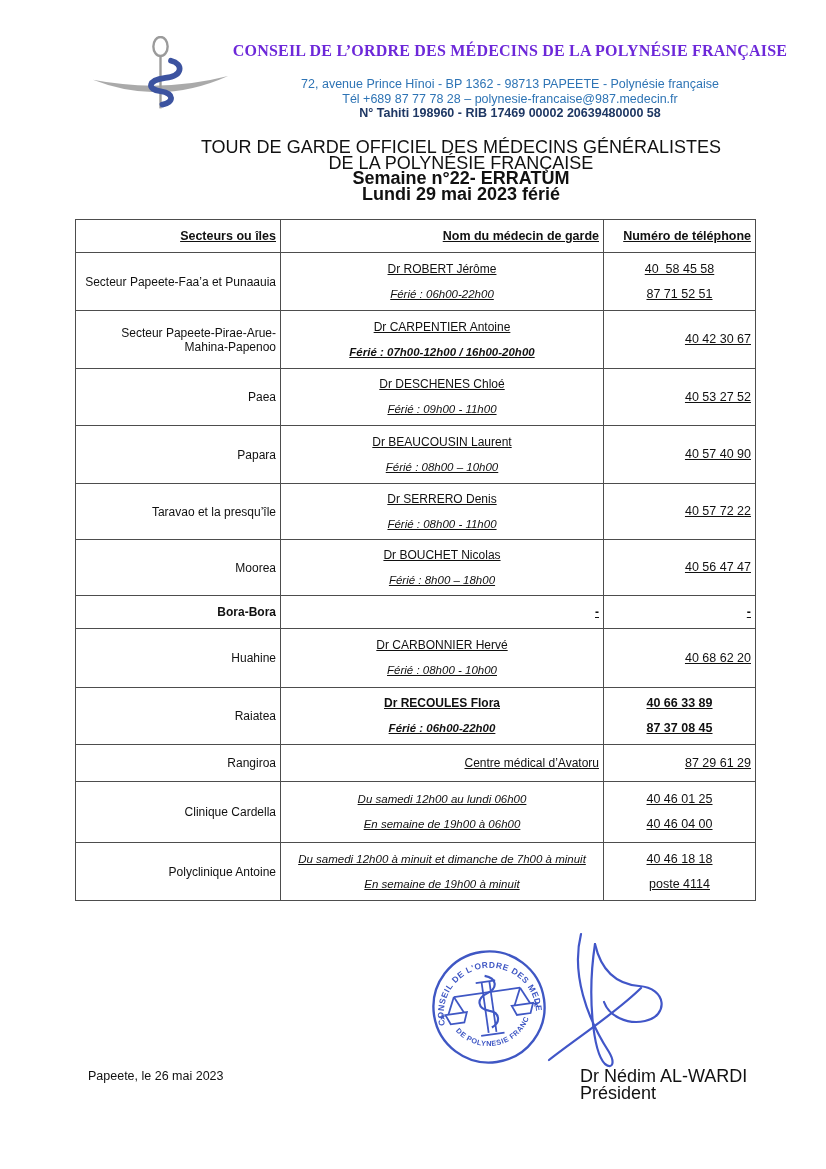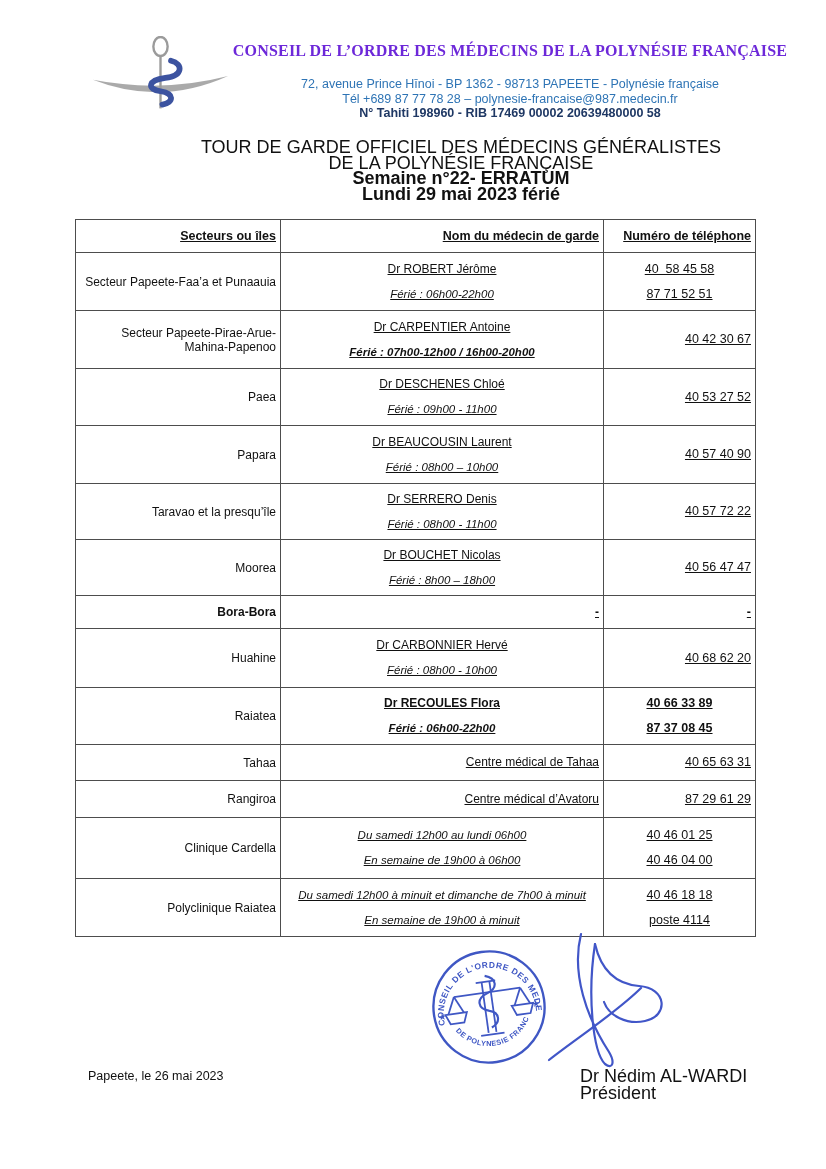--- a/index.html
+++ b/index.html
@@ -195,29 +195,20 @@
       </div>
           </td>
       <td>
             <div class="stack">
         <span class="pline bold">40 66 33 89</span>
         <span class="pline bold">87 37 08 45</span>
       </div>
           </td>
     </tr>
 
-    <tr style="height:36px;">
-      <td><span class="sector-label">Tahaa</span></td>
-      <td>
-            <span class="line">Centre médical de Tahaa</span>
-          </td>
-      <td>
-            <span class="pline">40 65 63 31</span>
-          </td>
-    </tr>
 
     <tr style="height:37px;">
       <td><span class="sector-label">Rangiroa</span></td>
       <td>
             <span class="line">Centre médical d’Avatoru</span>
           </td>
       <td>
             <span class="pline">87 29 61 29</span>
           </td>
     </tr>
@@ -232,21 +223,21 @@
           </td>
       <td>
             <div class="stack">
         <span class="pline">40 46 01 25</span>
         <span class="pline">40 46 04 00</span>
       </div>
           </td>
     </tr>
 
     <tr style="height:58px;">
-      <td><span class="sector-label">Polyclinique Raiatea</span></td>
+      <td><span class="sector-label">Polyclinique Antoine</span></td>
       <td>
             <div class="stack">
         <span class="line it">Du samedi 12h00 à minuit et dimanche de 7h00 à minuit</span>
         <span class="line it">En semaine de 19h00 à minuit</span>
       </div>
           </td>
       <td>
             <div class="stack">
         <span class="pline">40 46 18 18</span>
         <span class="pline">poste 4114</span>

